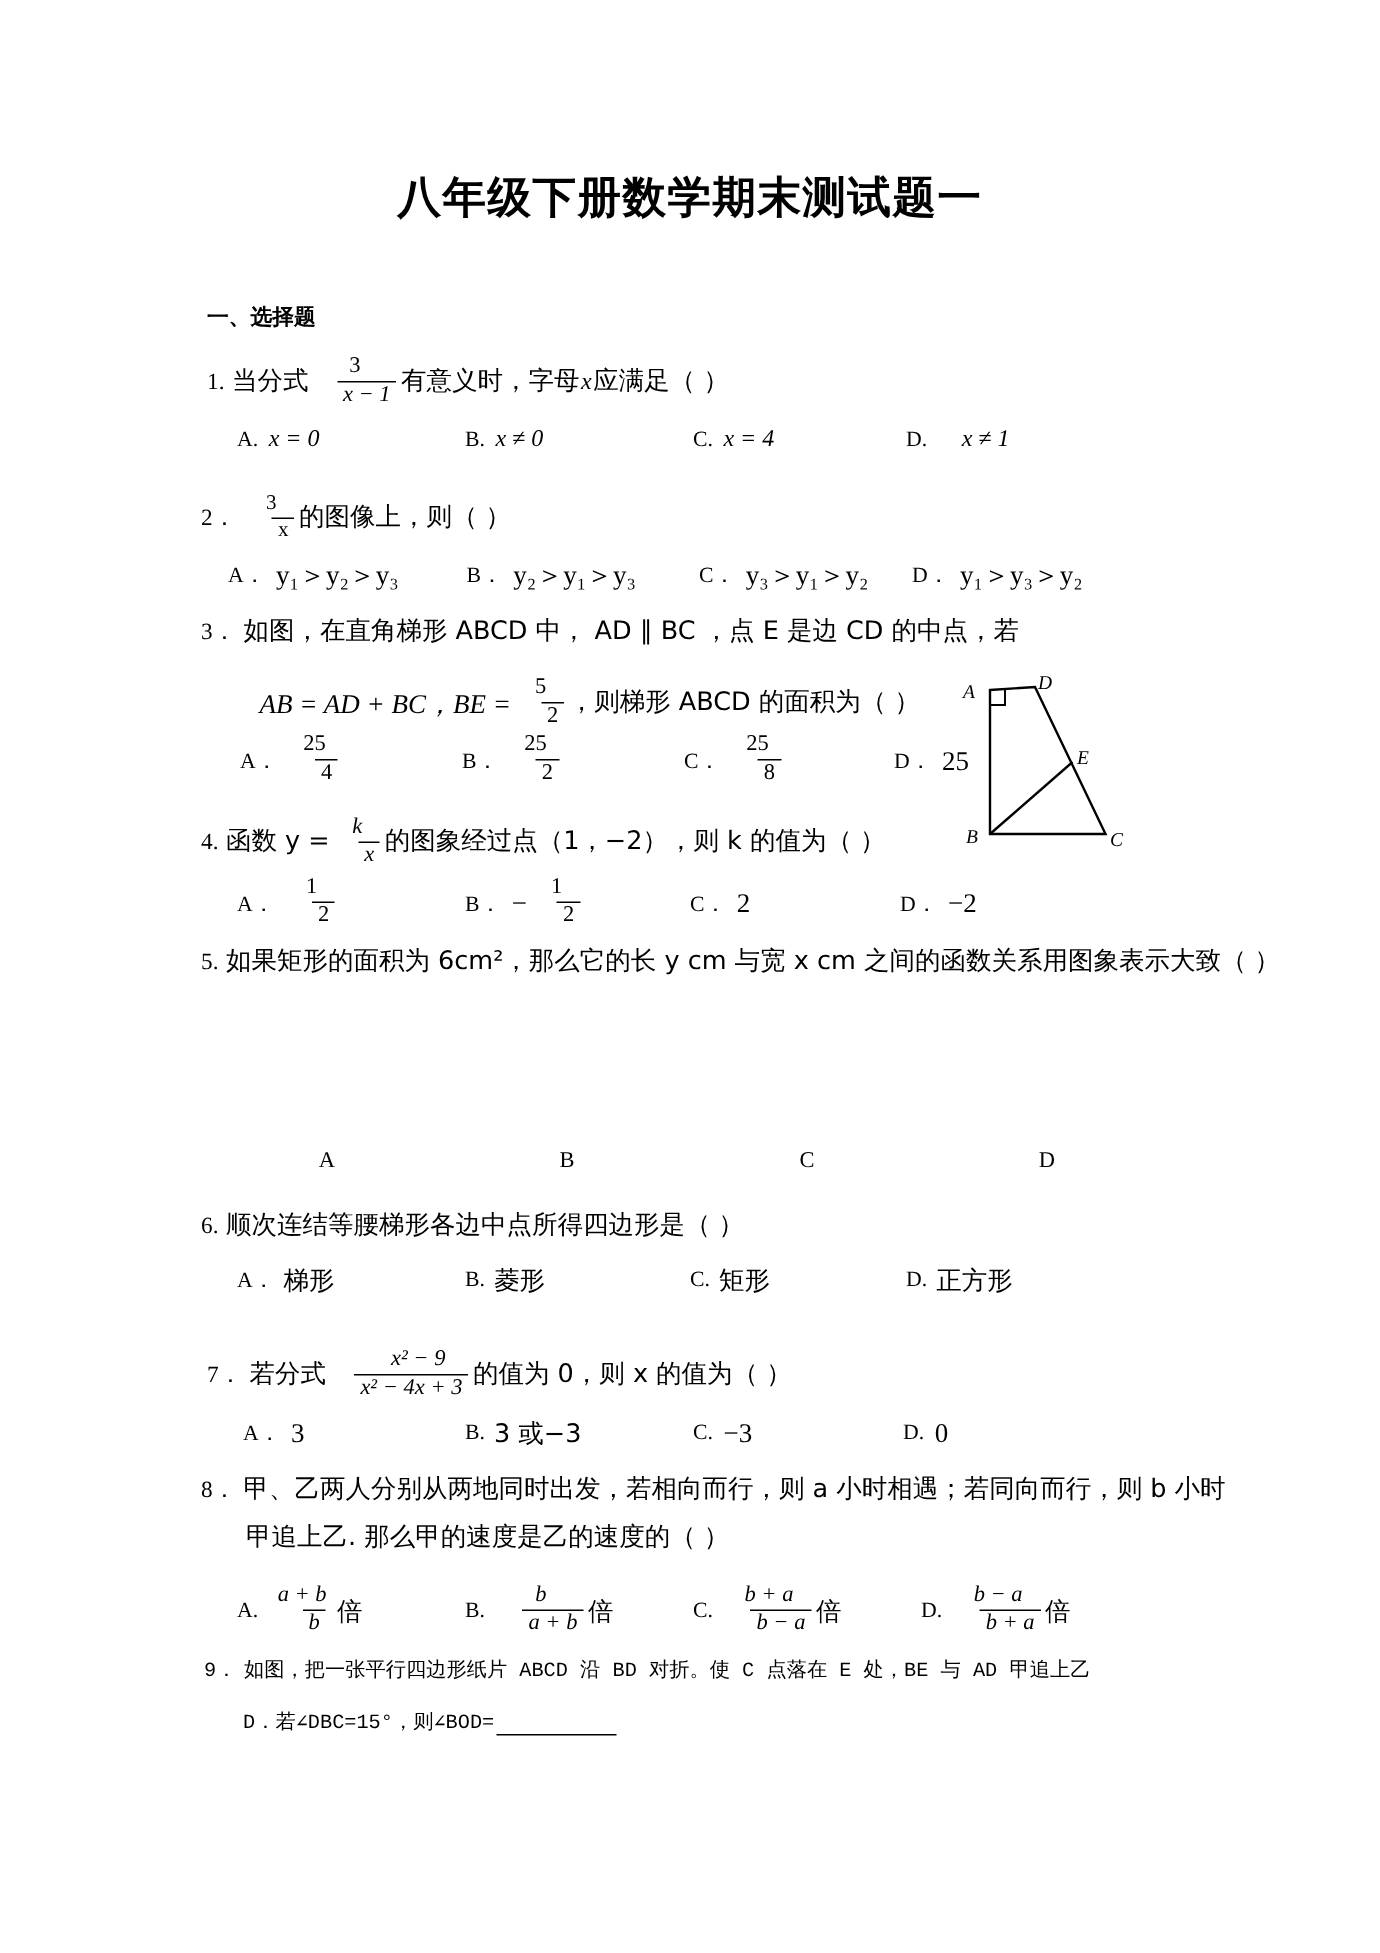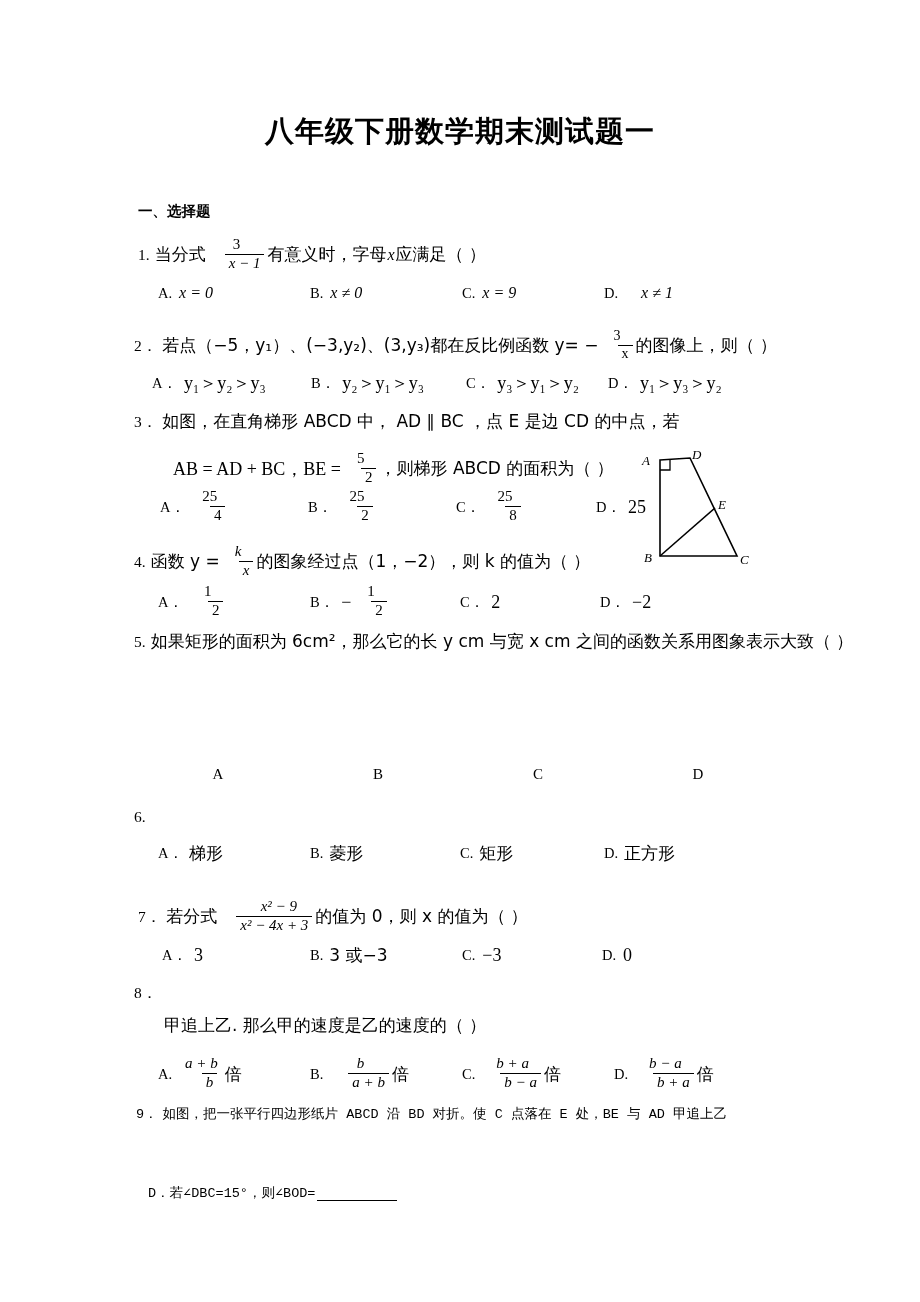--- a/index.html
+++ b/index.html
@@ -161,31 +161,30 @@
     <span class="opt" style="width:152px;">
       <span class="opt-letter">A.</span>
       <span class="mi">x = 0</span>
     </span>
     <span class="opt" style="width:152px;">
       <span class="opt-letter">B.</span>
       <span class="mi">x ≠ 0</span>
     </span>
     <span class="opt" style="width:142px;">
       <span class="opt-letter">C.</span>
-      <span class="mi">x = 9</span>
+      <span class="mi">x = 4</span>
     </span>
     <span class="opt">
       <span class="opt-letter">D.</span>
       <span class="mi" style="margin-left:16px;">x ≠ 1</span>
     </span>
   </div>
 
   <div class="qline" style="left:134px; top:330px;">
     <span class="num">2．</span>
-    <span class="cn">若点（−5，y₁）、(−3,y₂)、(3,y₃)都在反比例函数 y= −</span>
     <span class="frac small">
       <span class="num-part">3</span>
       <span class="den-part">x</span>
     </span>
     <span class="cn">的图像上，则（        ）</span>
   </div>
 
   <div class="options" style="left:152px; top:371px;">
     <span class="opt" style="width:159px;">
       <span class="opt-letter">A．</span>
@@ -204,21 +203,21 @@
       <span class="mn">y₁＞y₃＞y₂</span>
     </span>
   </div>
 
   <div class="qline" style="left:134px; top:412px;">
     <span class="num">3．</span>
     <span class="cn">如图，在直角梯形 ABCD 中， AD ∥ BC ，点 E 是边 CD 的中点，若</span>
   </div>
 
   <div class="qline" style="left:172px; top:452px;">
-    <span class="mn" style="">AB = AD + BC，BE =</span>
+    <span class="mn" style="font-style:italic;">AB = AD + BC，BE =</span>
     <span class="frac">
       <span class="num-part">5</span>
       <span class="den-part">2</span>
     </span>
     <span class="cn">，则梯形 ABCD 的面积为（      ）</span>
   </div>
 
   <div class="options" style="left:160px; top:490px;">
     <span class="opt" style="width:148px;">
       <span class="opt-letter">A．</span>
@@ -306,20 +305,21 @@
 
   <div class="pic-labels">
     <span>A</span>
     <span>B</span>
     <span>C</span>
     <span>D</span>
   </div>
 
   <div class="qline" style="left:134px; top:808px;">
     <span class="num">6.</span>
+    <span class="cn">顺次连结等腰梯形各边中点所得四边形是（       ）</span>
   </div>
 
   <div class="options" style="left:158px; top:842px;">
     <span class="opt" style="width:152px;">
       <span class="opt-letter">A．</span>
       <span class="cn">梯形</span>
     </span>
     <span class="opt" style="width:150px;">
       <span class="opt-letter">B.</span>
       <span class="cn">菱形</span>
@@ -358,20 +358,21 @@
       <span class="mn">−3</span>
     </span>
     <span class="opt">
       <span class="opt-letter">D.</span>
       <span class="mn">0</span>
     </span>
   </div>
 
   <div class="qline" style="left:134px; top:984px;">
     <span class="num">8．</span>
+    <span class="cn">甲、乙两人分别从两地同时出发，若相向而行，则 a 小时相遇；若同向而行，则 b 小时</span>
   </div>
   <div class="qline" style="left:164px; top:1016px;">
     <span class="cn">甲追上乙. 那么甲的速度是乙的速度的（      ）</span>
   </div>
 
   <div class="options" style="left:158px; top:1057px;">
     <span class="opt" style="width:152px;">
       <span class="opt-letter">A.</span>
       <span class="frac">
         <span class="num-part" style="font-style:italic;">a + b</span>
@@ -402,18 +403,18 @@
         <span class="den-part" style="font-style:italic;">b + a</span>
       </span>
       <span class="cn">倍</span>
     </span>
   </div>
 
   <div class="qline" style="left:136px; top:1107px;">
     <span class="num mono">9．</span>
     <span class="mono">如图，把一张平行四边形纸片 ABCD 沿 BD 对折。使 C 点落在 E 处，BE 与 AD 甲追上乙</span>
   </div>
-  <div class="qline" style="left:148px; top:1142px;margin-top:44px;">
+  <div class="qline" style="left:162px; top:1142px;">
     <span class="mono">D．若∠DBC=15°，则∠BOD=</span>
     <span class="blank"></span>
   </div>
 
 </div>
 
 </body></html>

